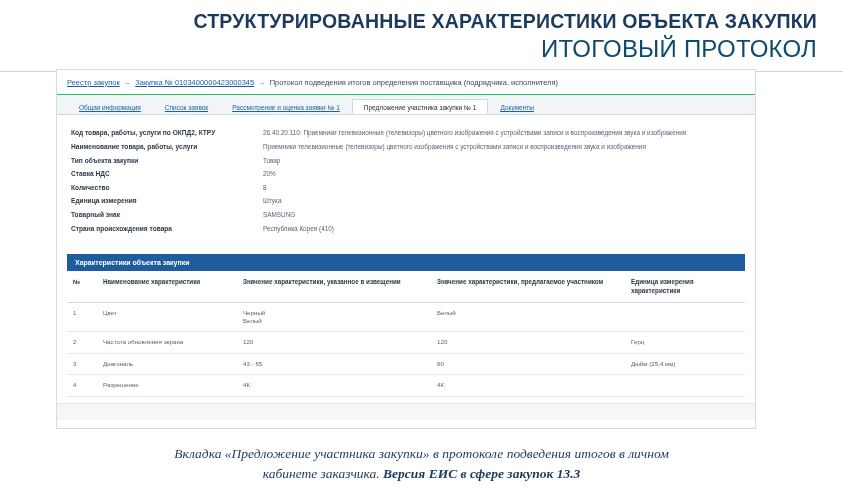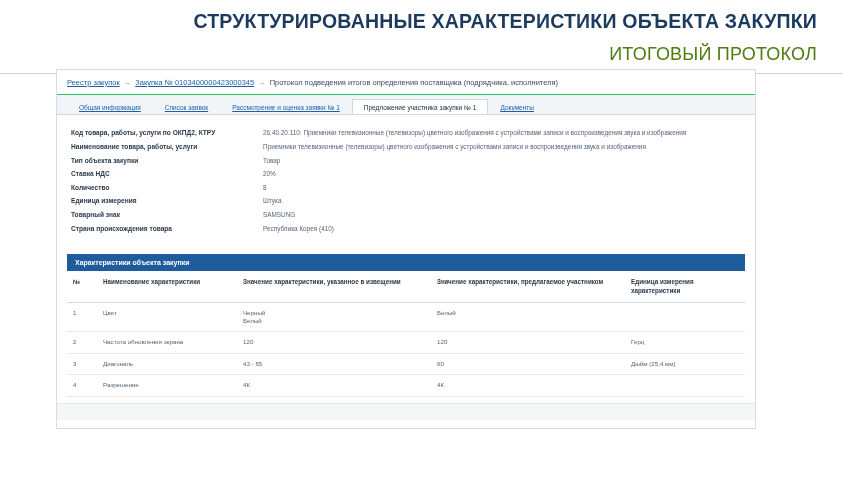--- a/index.html
+++ b/index.html
@@ -28,25 +28,25 @@
     text-align: right;
   }
   .title-main {
     font-size: 19.5px;
     font-weight: bold;
     color: #1c3a5e;
     letter-spacing: 0.2px;
     line-height: 1.15;
   }
   .title-sub {
-    font-size: 18px;
+    font-size: 24px;
     font-weight: normal;
-    color: #4d7c0f;
+    color: #0c4a6e;
     letter-spacing: 0.2px;
-    margin-top: 12px;
+    margin-top: 3px;
     line-height: 1.15;
   }
   .title-rule {
     margin: 8px 0 0 0;
     height: 1px;
     background: #c9d3dd;
   }
 
   
   .shot {
@@ -303,14 +303,18 @@
           <td style="white-space: pre-line;">4К</td>
           <td>4К</td>
           <td></td>
         </tr>
       </tbody>
     </table>
 
     <div class="shot-footer"></div>
   </div>
 
+  <div class="caption">
+    <div>Вкладка «Предложение участника закупки» в протоколе подведения итогов в личном</div>
+    <div><span>кабинете заказчика. </span><b>Версия ЕИС в сфере закупок 13.3</b></div>
+  </div>
 
 </div>
 
 </body></html>

